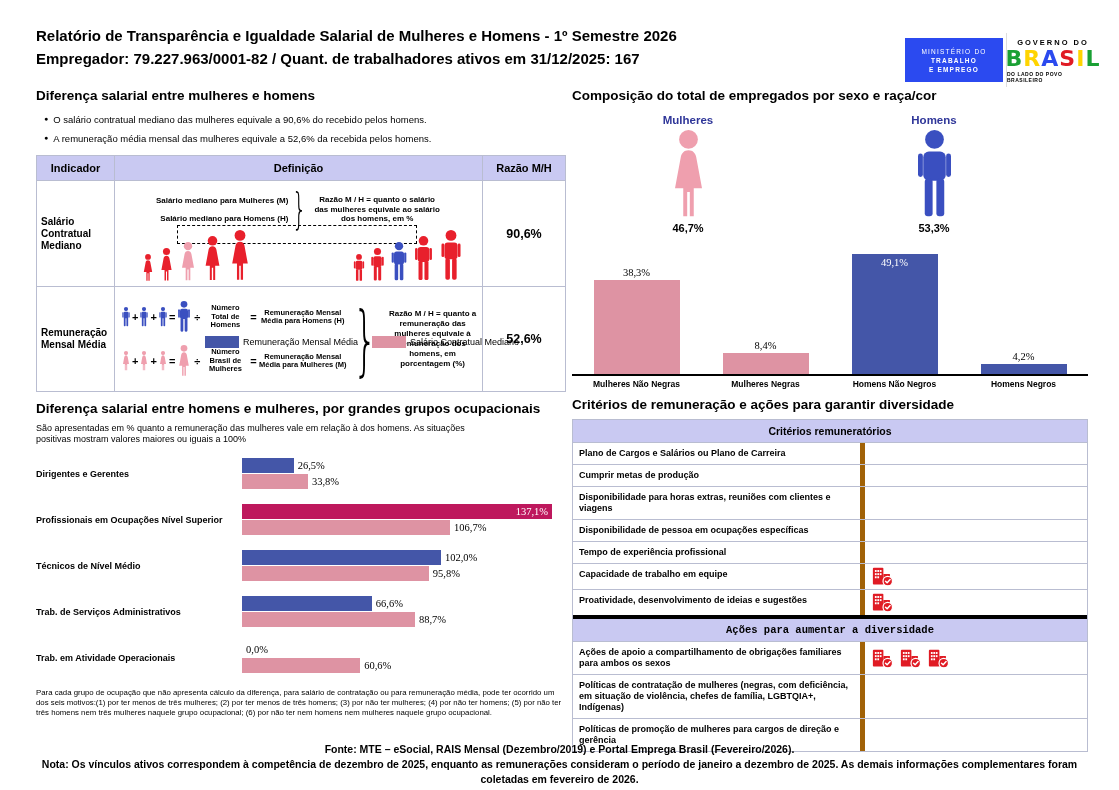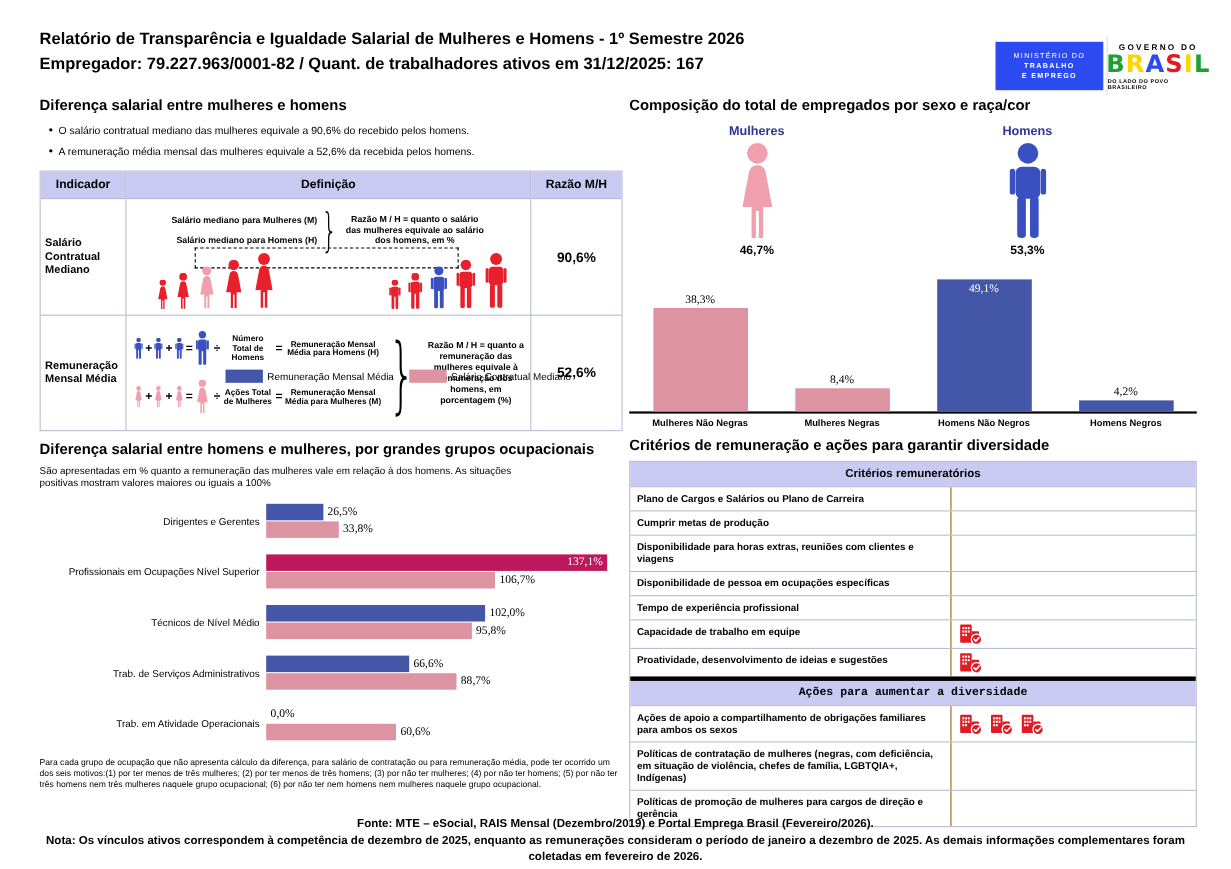--- a/index.html
+++ b/index.html
@@ -46,21 +46,21 @@
   .f-result{font-weight:bold;font-size:7.5px;width:88px;text-align:center;line-height:8.5px;}
   .brace2{font-size:76px;font-weight:200;transform:scaleX(.5);font-family:"DejaVu Sans",sans-serif;margin:0 -6px;}
   .def-note2{width:104px;font-size:8px;font-weight:bold;text-align:center;line-height:10px;}
   .sec2-title{margin-top:9px;}
   .sub-text{font-size:9px;line-height:11px;width:440px;}
   .legend{position:absolute;left:205px;top:336px;display:flex;gap:14px;align-items:center;font-size:9px;}
   .legend .item{display:flex;align-items:center;gap:4px;}
   .sw{width:34px;height:12px;display:inline-block;}
   .occ-chart{margin-top:13px;}
   .occ-group{display:flex;margin-bottom:14px;}
-  .occ-label{width:200px;text-align:right;padding-right:6px;font-weight:normal;font-size:9px;align-self:center;line-height:10px;}
+  .occ-label{width:200px;text-align:left;padding-right:6px;font-weight:bold;font-size:9px;align-self:center;line-height:10px;}
   .occ-bars{flex:1;}
   .bar-row{height:15px;margin-bottom:1px;display:flex;align-items:center;position:relative;}
   .hbar{height:15px;flex:none;position:relative;}
   .hval{font-family:"Liberation Serif",serif;font-size:10.5px;margin-left:4px;white-space:nowrap;}
   .hval.inside{position:absolute;right:4px;top:0;line-height:15px;color:#fff;margin:0;}
   .occ-note{font-size:7.8px;line-height:10px;margin-top:4px;width:528px;}
   
   .right-col{position:absolute;left:572px;top:88px;width:516px;}
   .sex-figs{position:relative;height:136px;}
   .sex-block{position:absolute;top:4px;width:120px;display:flex;flex-direction:column;align-items:center;}
@@ -71,21 +71,21 @@
   .comp-slot{width:129px;display:flex;flex-direction:column;justify-content:flex-end;align-items:center;}
   .comp-val{font-family:"Liberation Serif",serif;font-size:10.5px;margin-bottom:2px;}
   .comp-bar{width:86px;position:relative;}
   .comp-val.inside{position:absolute;top:3px;left:0;right:0;text-align:center;color:#fff;margin:0;}
   .comp-cats{display:flex;margin-top:3px;}
   .comp-cat{width:129px;text-align:center;font-size:8.5px;font-weight:bold;}
   .crit-title{margin-top:8px;}
   .crit-table{width:516px;border:1px solid #b9bdd1;box-sizing:border-box;}
   .crit-header{background:#c9c9f2;font-weight:bold;font-size:10.5px;text-align:center;padding:5px 2px;}
   .crit-row{display:grid;grid-template-columns:292px 1fr;border-top:1px solid #b9bdd1;}
-  .crit-label{font-weight:bold;font-size:9px;line-height:11px;padding:5px 6px;border-right:1px solid #a16207;}
+  .crit-label{font-weight:bold;font-size:9px;line-height:11px;padding:5px 6px;border-right:5px solid #a16207;}
   .crit-icons{display:flex;align-items:center;gap:5px;padding:2px 6px;}
   
   .footer{position:absolute;left:0;right:0;top:742px;text-align:center;font-weight:bold;font-size:10.5px;line-height:15px;}
   .footer .note{max-width:1070px;margin:0 auto;}
   svg.fig{display:block;}
   .hidden-defs{position:absolute;width:0;height:0;overflow:hidden;}
 </style>
 </head>
 <body>
 
@@ -238,21 +238,21 @@
                     <span class="fop">+</span>
                     <svg width="10" height="20" viewBox="0 0 24 48" class="fig">
                       <use href="#icon-woman" fill="#ef9fae"></use>
                     </svg>
                     <span class="fop">=</span>
                     <svg width="16" height="32" viewBox="0 0 24 48" class="fig">
                       <use href="#icon-woman" fill="#ef9fae"></use>
                     </svg>
                   </span></span>
               <span class="fop">÷</span>
-              <span class="f-label">Ações Total de Mulheres</span>
+              <span class="f-label">Número Brasil de Mulheres</span>
               <span class="fop">=</span>
               <span class="f-result">Remuneração Mensal Média para Mulheres (M)</span>
             </div>
           </div>
           <div class="brace2">}</div>
           <div class="def-note2">Razão M / H = quanto a remuneração das mulheres equivale à remuneração dos homens, em porcentagem (%)</div>
         </div>
       </div>
       <div class="ratio-cell" style="height:104px;border-bottom:none;">52,6%</div>
     </div>

